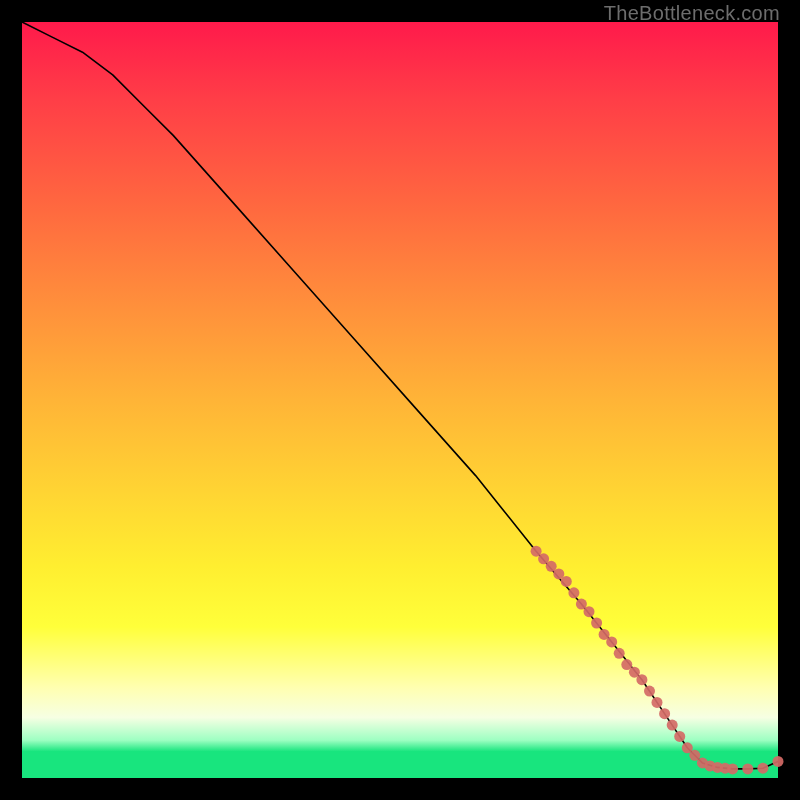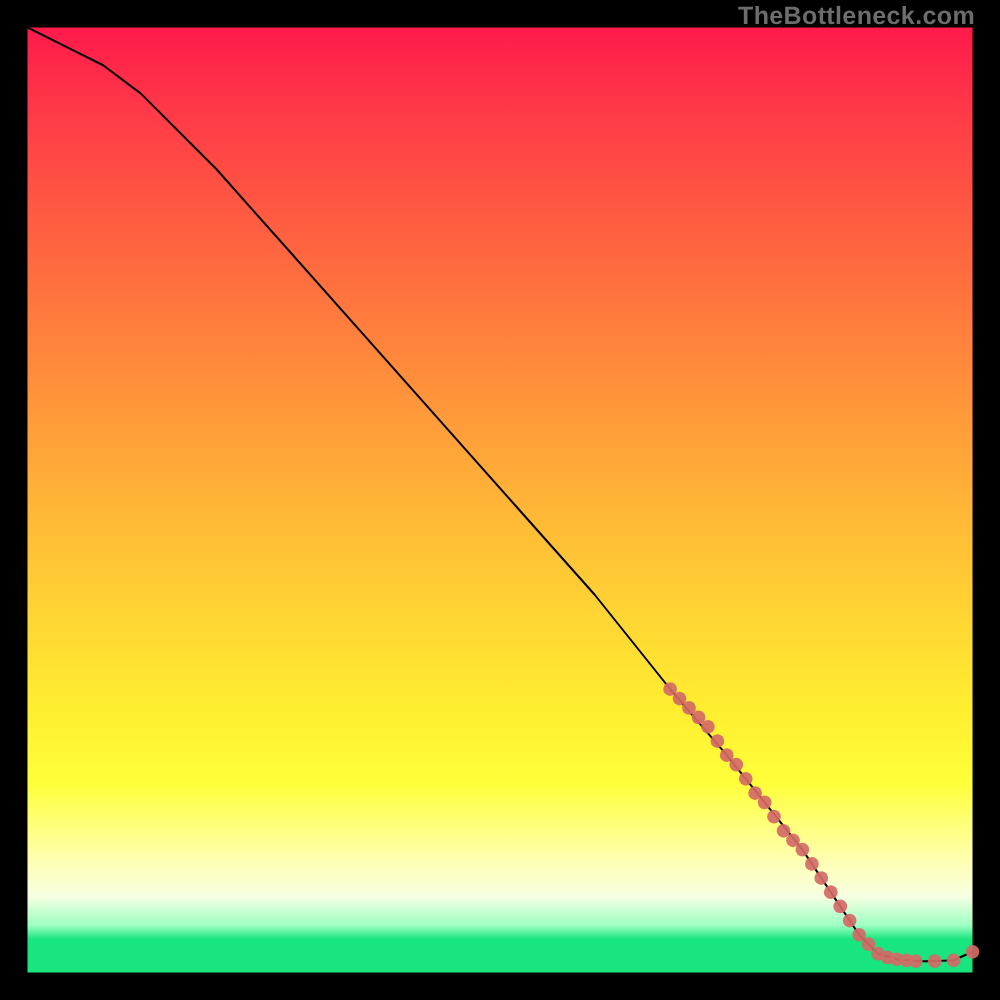--- a/index.html
+++ b/index.html
@@ -19,21 +19,21 @@
     height: 800px;
     background: #000;
   }
   .watermark {
     position: absolute;
     top: 2px;
     right: 20px;
     color: #6d6d6d;
     font-size: 20px;
     letter-spacing: 0.3px;
-    font-weight: 700;
+    font-weight: 400;
   }
   
   .plot {
     position: absolute;
     left: 22px;
     top: 22px;
     width: 756px;   
     height: 756px;
     box-sizing: border-box;
   }

